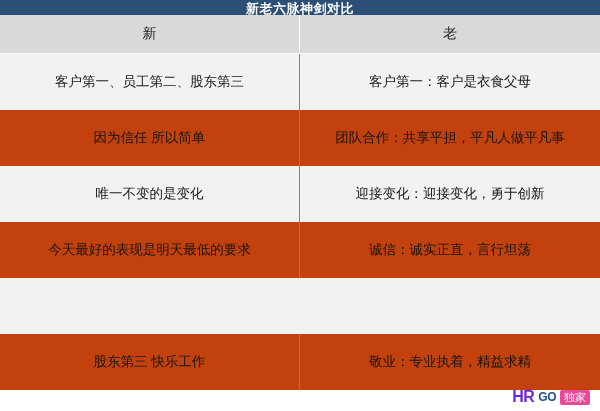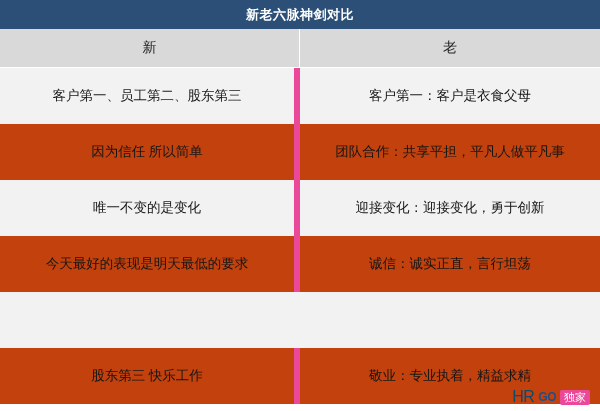--- a/index.html
+++ b/index.html
@@ -13,25 +13,25 @@
     font-family: "Liberation Sans", sans-serif;
     overflow: hidden;
   }
   .table-wrap {
     width: 600px;
     height: 411px;
     position: relative;
     box-sizing: border-box;
   }
   .title-bar {
-    height: 29px;
+    height: 15px;
     background: #2b4f76;
     color: #ffffff;
     display: flex;
-    align-items: center;
+    align-items: flex-start;
     justify-content: center;
     font-size: 13px;
     font-weight: bold;
     letter-spacing: 0.5px;
   }
   .header-row {
     display: flex;
     height: 38px;
     background: #d9d9d9;
     border-bottom: 1px solid #ffffff;
@@ -63,36 +63,35 @@
     display: flex;
     align-items: center;
     justify-content: center;
     font-size: 13.5px;
     color: #161616;
     box-sizing: border-box;
     padding: 0 8px;
     text-align: center;
   }
   .cell.left {
-    border-right: 6px solid #ec4899;
-    font-family: Liberation Serif, serif;
+    border-right: 1px solid #ec4899;
   }
   .watermark {
     position: absolute;
     right: 10px;
     bottom: 6px;
     display: flex;
     align-items: center;
     gap: 4px;
     font-size: 13px;
     line-height: 1;
   }
   .wm-hr {
-    color: #0c4a6e;
-    font-weight: normal;
+    color: #6d28d9;
+    font-weight: bold;
     font-size: 16px;
     letter-spacing: -0.5px;
   }
   .wm-go {
     color: #1e4f8a;
     font-weight: bold;
     font-size: 12px;
     letter-spacing: -0.5px;
   }
   .wm-tag {

